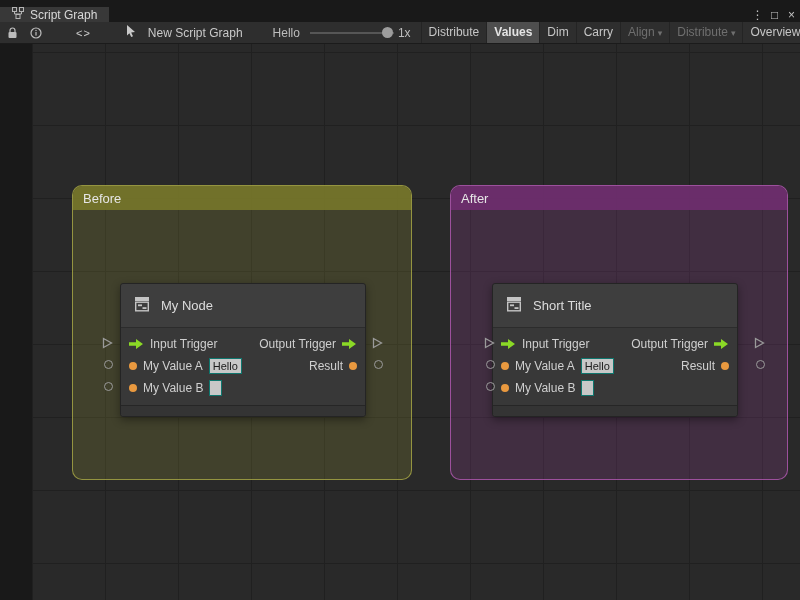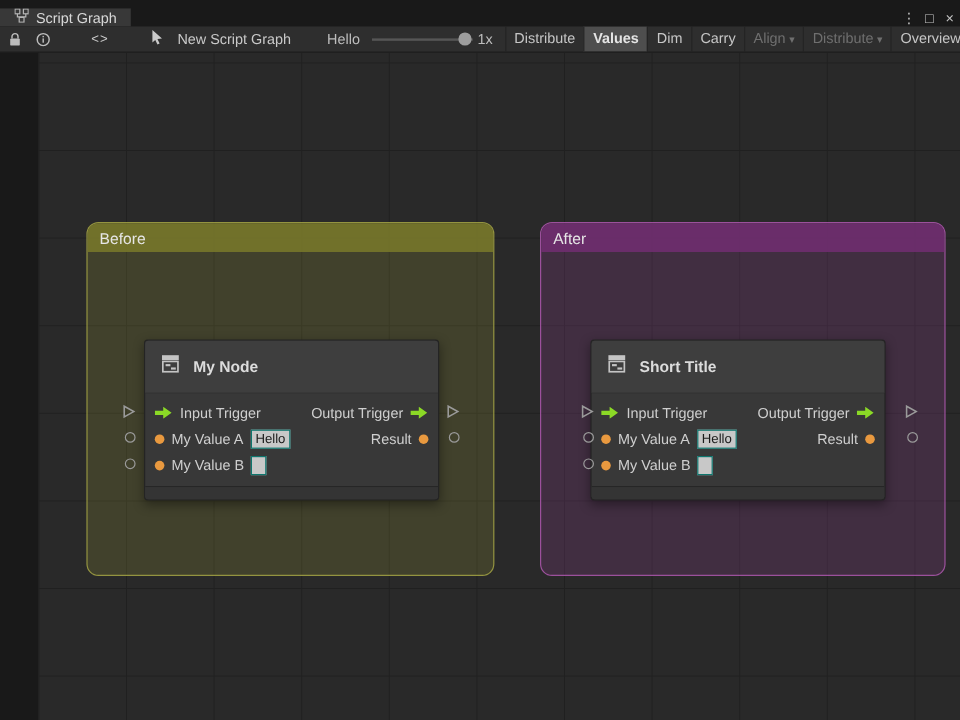--- a/index.html
+++ b/index.html
@@ -51,21 +51,21 @@
     font-size:13px; color:#e6e6e6; }
   .group.before { background:rgba(150,150,55,.22); border-color:rgba(170,170,70,.8); }
   .group.before .group-header { background:rgba(120,120,42,.88); }
   .group.after { background:rgba(165,70,165,.20); border-color:rgba(180,90,180,.8); }
   .group.after .group-header { background:rgba(108,46,108,.94); }
 
   
   .node { position:absolute; width:246px; background:#383838; border:1px solid #242424;
     border-radius:3px; z-index:2; box-shadow:0 3px 9px rgba(0,0,0,.38); }
   .node-header { height:44px; display:flex; align-items:center; gap:10px; padding:0 12px;
-    background:#3e3e3e; border-bottom:1px solid #2c2c2c; border-radius:3px 3px 0 0;font-weight:bold; }
+    background:#3e3e3e; border-bottom:1px solid #2c2c2c; border-radius:3px 3px 0 0; }
   .node-title { font-size:13px; color:#dcdcdc; }
   .node-body { padding:5px 0 6px 0; }
   .port-row { height:22px; display:flex; align-items:center; justify-content:space-between;
     padding:0 8px; font-size:12px; color:#cfcfcf; }
   .pgroup { display:flex; align-items:center; gap:6px; }
   .dot { width:8px; height:8px; border-radius:50%; background:var(--value-orange,#e9993f); }
   .field { background:#c8c8c8; color:#1b1b1b; font-size:11px; height:16px; line-height:15px;
     padding:0 3px; min-width:13px; border:1px solid #0f766e; }
   .field.small { width:13px; }
   .node-footer { height:11px; background:#343434; border-top:1px solid #262626;

